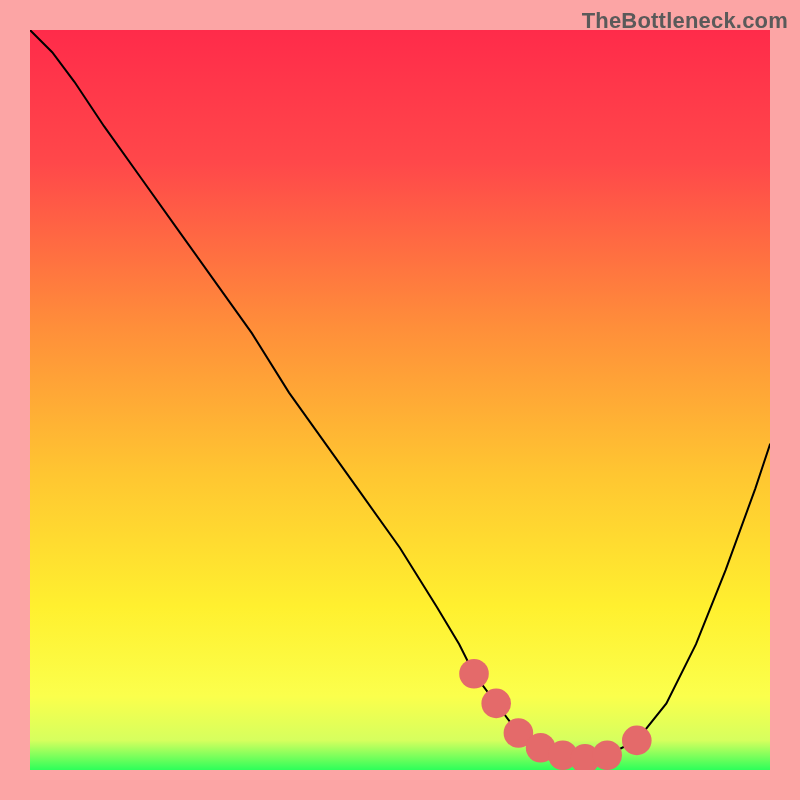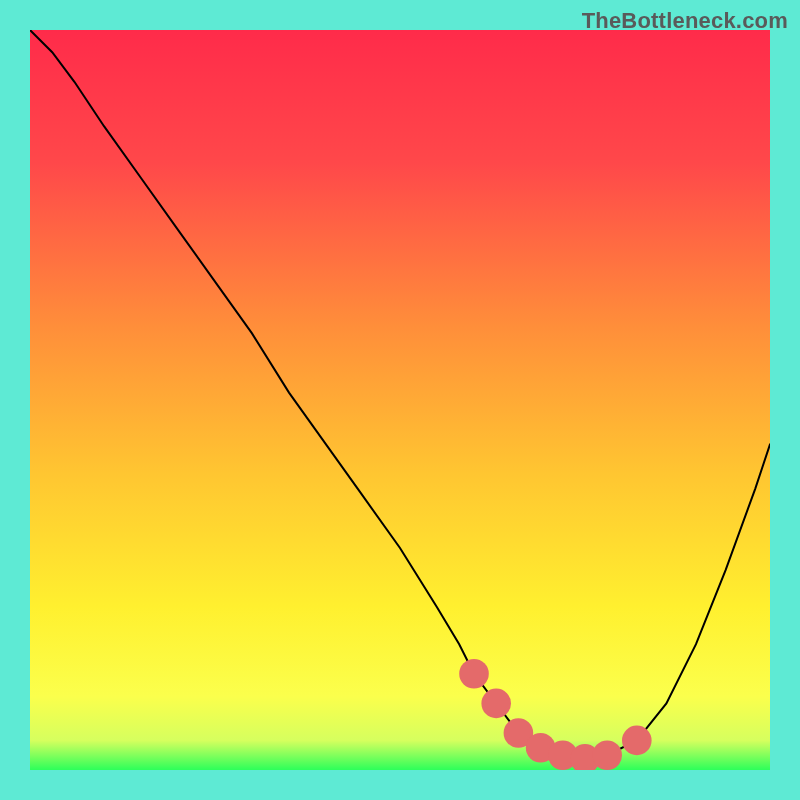--- a/index.html
+++ b/index.html
@@ -1,17 +1,17 @@
 <!DOCTYPE html>
 <html><head>
 <meta charset="utf-8">
 <style>
   * { margin: 0; padding: 0; box-sizing: border-box; }
   html, body { width: 800px; height: 800px; background: #000; overflow: hidden; }
-  .frame { position: relative; width: 800px; height: 800px; background: #5eead4; }
+  .frame { position: relative; width: 800px; height: 800px; background: #fca5a5; }
   .plot-area {
     position: absolute;
     left: 30px;
     top: 30px;
     width: 740px;
     height: 740px;
     overflow: hidden;
   }
   .watermark {
     position: absolute;

